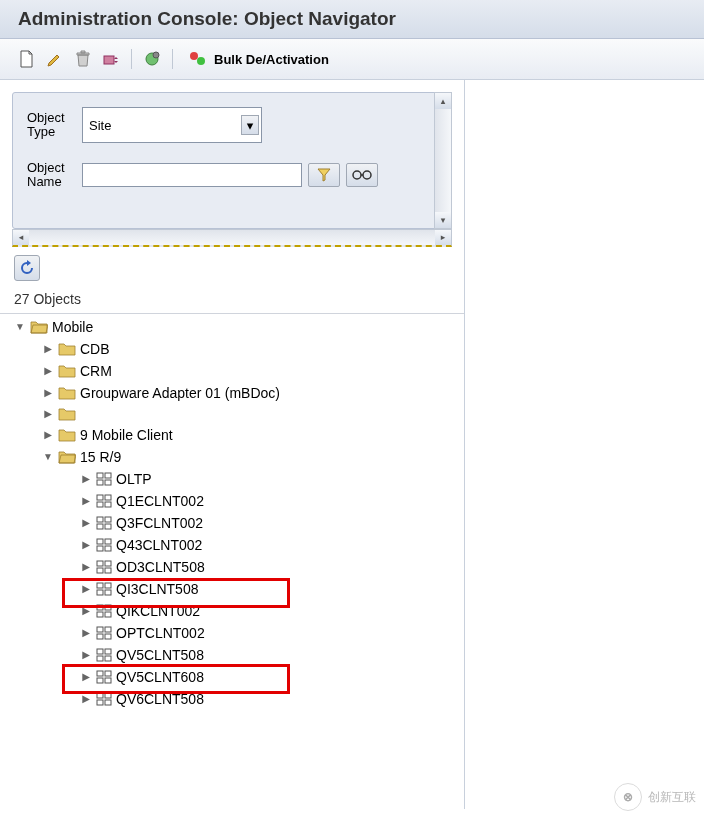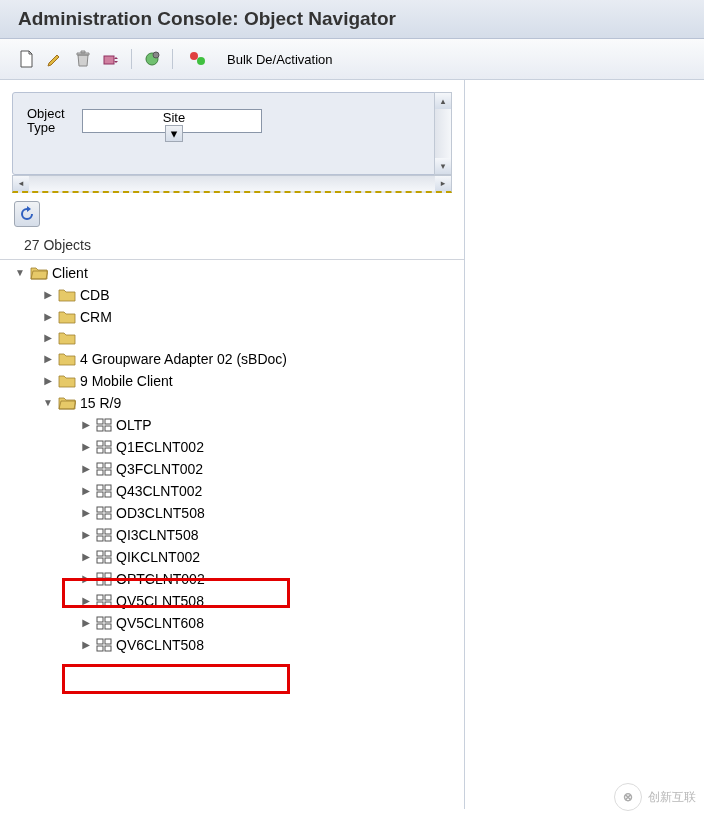--- a/index.html
+++ b/index.html
@@ -43,26 +43,27 @@
     }
     .toolbar-sep {
       width: 1px;
       height: 20px;
       background: #c0c8d4;
       margin: 0 4px;
     }
     .toolbar-text-btn {
       display: flex;
       align-items: center;
-      gap: 20px;
+      gap: 7px;
       padding: 4px 8px;
       border: none;
       background: transparent;
       cursor: pointer;
       font-size: 13px;
+      font-weight: bold;
     }
     .content-area {
       display: flex;
       height: calc(100% - 90px);
     }
     .left-panel {
       width: 465px;
       border-right: 1px solid #c8d0dc;
       display: flex;
       flex-direction: column;
@@ -86,24 +87,23 @@
       font-size: 13px;
       line-height: 1.1;
     }
     .filter-select {
       display: flex;
       align-items: center;
       justify-content: space-between;
       background: #fff;
       border: 1px solid #8a96a8;
       width: 180px;
-      height: 24px;
+      height: 36px;
       padding: 0 2px 0 6px;
       font-size: 13px;
-      flex-direction: column;
     }
     .filter-select-arrow {
       width: 18px;
       height: 20px;
       background: linear-gradient(to bottom,#f0f2f5,#d5dde9);
       border: 1px solid #a0a8b4;
       display: flex;
       align-items: center;
       justify-content: center;
     }
@@ -172,21 +172,21 @@
       height: 26px;
       background: linear-gradient(to bottom,#f0f2f5,#d5dde9);
       border: 1px solid #a0a8b4;
       border-radius: 3px;
       display: flex;
       align-items: center;
       justify-content: center;
       cursor: pointer;
     }
     .object-count {
-      padding: 6px 24px;
+      padding: 6px 14px;
       font-size: 14px;
       color: #333;
     }
     .tree {
       flex: 1;
       overflow: hidden;
       padding: 2px 0 0 14px;
       border-top: 1px solid #d0d4dc;
     }
     .tree-item {
@@ -297,20 +297,36 @@
   <div class="left-panel">
 
     <div class="filter-box">
       <div class="filter-row">
         <div class="filter-label">Object Type</div>
         <div class="filter-select">
           <span>Site</span>
           <div class="filter-select-arrow">▾</div>
         </div>
       </div>
+      <div class="filter-row">
+        <div class="filter-label">Object Name</div>
+        <input class="filter-input" value="" style="">
+        <button class="filter-btn">
+          <svg width="16" height="16" viewBox="0 0 16 16">
+              <path d="M2 2h12l-5 6v5l-2 1v-6z" fill="#f0d060" stroke="#a08030"></path>
+            </svg>
+        </button>
+        <button class="filter-btn">
+          <svg width="20" height="12" viewBox="0 0 20 12">
+              <circle cx="5" cy="6" r="4" fill="none" stroke="#333" stroke-width="1.5"></circle>
+              <circle cx="15" cy="6" r="4" fill="none" stroke="#333" stroke-width="1.5"></circle>
+              <path d="M9 6h2" stroke="#333" stroke-width="1.5"></path>
+            </svg>
+        </button>
+      </div>
       <div class="scrollbar-v">
         <div class="scroll-up">▴</div>
         <div class="scroll-down">▾</div>
       </div>
     </div>
     <div class="scrollbar-h">
       <div class="scroll-left">◂</div>
       <div class="scroll-right">▸</div>
     </div>
 
@@ -323,21 +339,21 @@
     </div>
 
     <div class="object-count">27 Objects</div>
 
     <div class="tree">
       <div class="tree-item">
         <span class="tree-arrow">▼</span>
         <svg class="folder-icon" viewBox="0 0 18 14">
             <path class="folder-open" d="M1 2h5l2 2h9v9H1z M3 5h15l-2 8H1z" stroke-width="0.8"></path>
           </svg>
-        <span>Client</span>
+        <span>Mobile</span>
       </div>
 
       <div id="tree-children">
           <div class="tree-item">
             <span class="tree-indent" style="width:24px"></span>
             <span class="tree-arrow">▶</span>
             <svg class="folder-icon" viewBox="0 0 18 14">
               <path class="folder-closed" d="M1 2h5l2 2h9v9H1z" stroke-width="0.8"></path>
             </svg>
             <span>CDB</span>
@@ -349,28 +365,28 @@
               <path class="folder-closed" d="M1 2h5l2 2h9v9H1z" stroke-width="0.8"></path>
             </svg>
             <span>CRM</span>
           </div>
           <div class="tree-item">
             <span class="tree-indent" style="width:24px"></span>
             <span class="tree-arrow">▶</span>
             <svg class="folder-icon" viewBox="0 0 18 14">
               <path class="folder-closed" d="M1 2h5l2 2h9v9H1z" stroke-width="0.8"></path>
             </svg>
+            <span>Groupware Adapter 01 (mBDoc)</span>
           </div>
           <div class="tree-item">
             <span class="tree-indent" style="width:24px"></span>
             <span class="tree-arrow">▶</span>
             <svg class="folder-icon" viewBox="0 0 18 14">
               <path class="folder-closed" d="M1 2h5l2 2h9v9H1z" stroke-width="0.8"></path>
             </svg>
-            <span>4 Groupware Adapter 02 (sBDoc)</span>
           </div>
           <div class="tree-item">
             <span class="tree-indent" style="width:24px"></span>
             <span class="tree-arrow">▶</span>
             <svg class="folder-icon" viewBox="0 0 18 14">
               <path class="folder-closed" d="M1 2h5l2 2h9v9H1z" stroke-width="0.8"></path>
             </svg>
             <span>9 Mobile Client</span>
           </div>
           <div class="tree-item">

